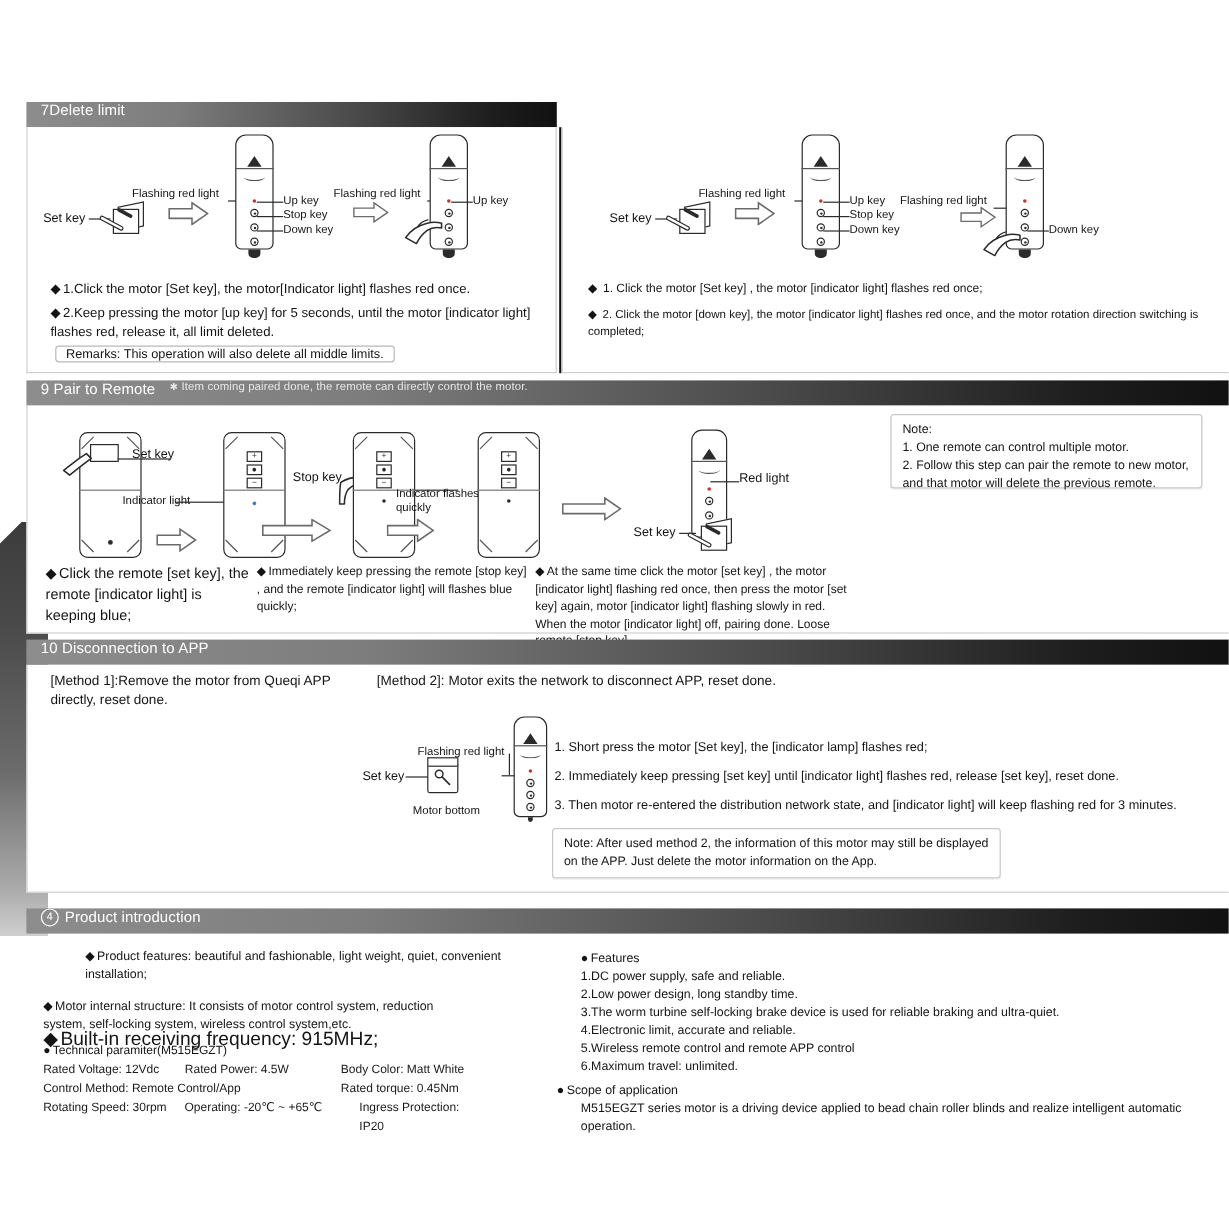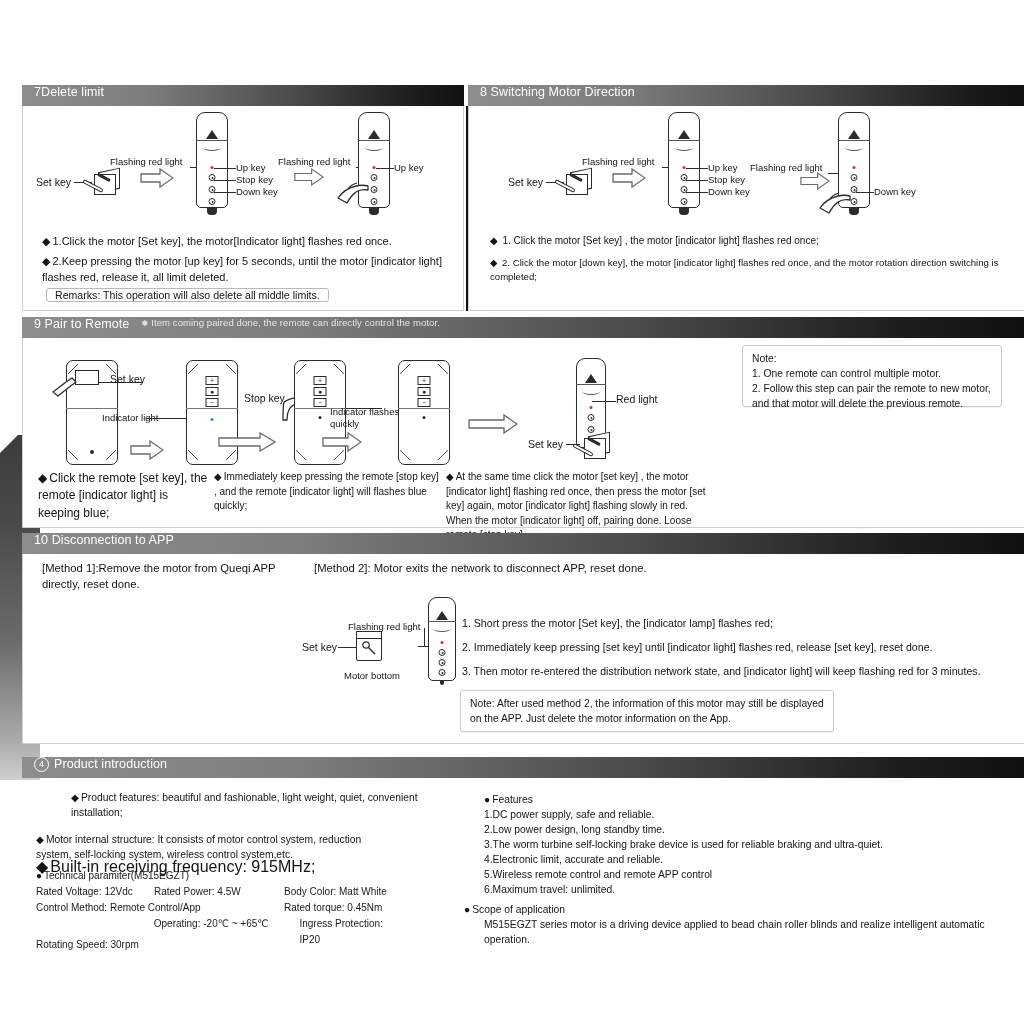--- a/index.html
+++ b/index.html
@@ -240,23 +240,20 @@
   <div class="txt" style="left:42px;top:234px;width:410px;">
     <span class="bullet">◆</span><span>1.Click the motor [Set key], the motor[Indicator light] flashes red once.</span>
   </div>
   <div class="txt" style="left:42px;top:254px;width:400px;">
     <span class="bullet">◆</span><span>2.Keep pressing the motor [up key] for 5 seconds, until the motor [indicator light] flashes red, release it, all limit deleted.</span>
   </div>
   <div class="remarkbox" style="left:46px;top:288px;">
     <span>Remarks: This operation will also delete all middle limits.</span>
   </div>
 
-  <div class="bar" style="left:468px;top:85px;width:556px;">
-    <span>8 Switching Motor Direction</span>
-  </div>
   <div class="frame" style="left:468px;top:106px;width:556px;height:205px;border-right:none;"></div>
 
   <div class="lbl" style="left:508px;top:176px;">Set key</div>
   <div class="line h" style="left:546px;top:182px;width:18px;"></div>
   <div class="setkey" style="left:560px;top:170px;width:34px;height:28px;">
     <div class="box2"></div>
       <div class="box"></div>
       <div class="stick"></div>
       <div class="stick2"></div>
   </div>
@@ -532,21 +529,21 @@
     <div class="tech-line">
       <span style="width:118px;">Rated Voltage: 12Vdc</span>
       <span style="width:130px;">Rated Power: 4.5W</span>
       <span>Body Color: Matt White</span>
     </div>
     <div class="tech-line">
       <span style="width:248px;">Control Method: Remote Control/App</span>
       <span>Rated torque: 0.45Nm</span>
     </div>
     <div class="tech-line">
-      <span style="width:118px;margin-top:21px;">Rotating Speed: 30rpm</span>
+      <span style="width:118px;">Rotating Speed: 30rpm</span>
       <span style="width:146px;">Operating: -20℃ ~ +65℃</span>
       <span>Ingress Protection: IP20</span>
     </div>
   </div>
 
   <div class="txt" style="left:484px;top:793px;font-size:10.3px;">
     <span class="bullet">●</span><span>Features</span>
   </div>
   <div class="txt" style="left:484px;top:808px;font-size:10.3px;">1.DC power supply, safe and reliable.</div>
   <div class="txt" style="left:484px;top:823px;font-size:10.3px;">2.Low power design, long standby time.</div>

